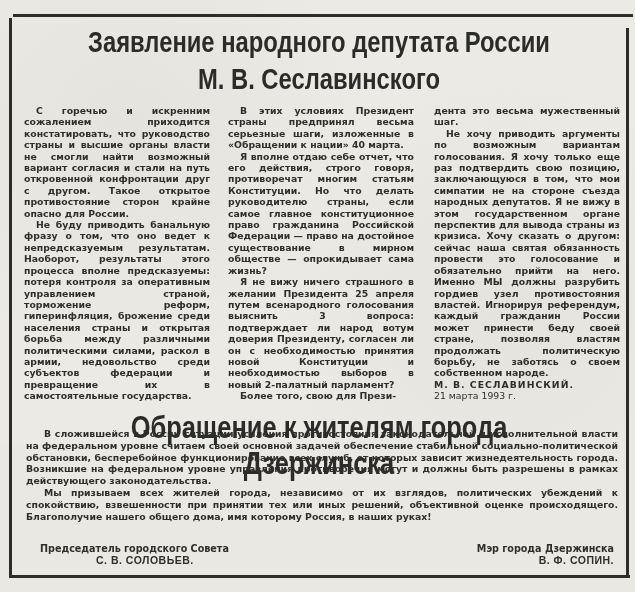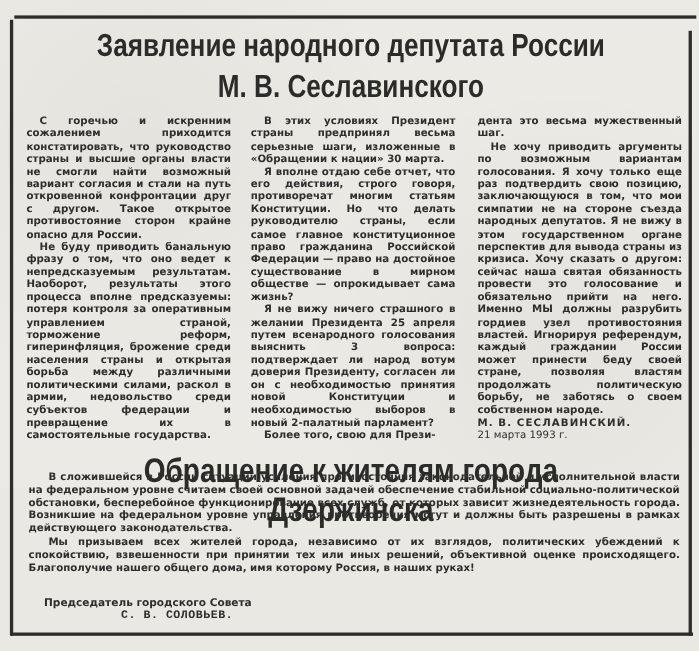--- a/index.html
+++ b/index.html
@@ -57,21 +57,21 @@
     position: absolute; left: 26px; top: 428px; width: 592px;
     font-family: "DejaVu Sans", sans-serif; font-weight: bold;
     font-size: 9.3px; line-height: 11.8px; color: #2e2e2c;
     text-align: justify;
   }
   .appeal p { margin: 0; text-indent: 18px; }
   .sign-left {
     position: absolute; left: 40px; top: 543px; font-size: 9.6px; font-weight: bold;
     font-family: "DejaVu Sans", sans-serif; color: #2e2e2c;
   }
-  .sign-left .name { display: block; margin-left: 70px; font-family: Liberation Mono, monospace; font-size: 10.5px; letter-spacing: 0.5px; }
+  .sign-left .name { display: block; margin-left: 56px; font-family: Liberation Sans, sans-serif; font-size: 10.5px; letter-spacing: 0.5px; }
   .sign-right {
     position: absolute; left: 472px; top: 543px; font-size: 9.6px; font-weight: bold; text-align: right;
     width: 142px; font-family: "DejaVu Sans", sans-serif; color: #2e2e2c;
   }
   .sign-right .name { display: block; font-family: "Liberation Sans", sans-serif; font-size: 10.5px; letter-spacing: 0.5px; }
 </style>
 </head>
 <body>
 
 <div class="paper">
@@ -82,21 +82,21 @@
 
   <div class="headline h1a">Заявление народного депутата России</div>
   <div class="headline h1b">М. В. Сеславинского</div>
 
   <div class="col c1">
     <p>С горечью и искренним сожалением приходится констатировать, что руководство страны и высшие органы власти не смогли найти возможный вариант согласия и стали на путь откровенной конфронтации друг с другом. Такое открытое противостояние сторон крайне опасно для России.</p>
     <p>Не буду приводить банальную фразу о том, что оно ведет к непредсказуемым результатам. Наоборот, результаты этого процесса вполне предсказуемы: потеря контроля за оперативным управлением страной, торможение реформ, гиперинфляция, брожение среди населения страны и открытая борьба между различными политическими силами, раскол в армии, недовольство среди субъектов федерации и превращение их в самостоятельные государства.</p>
   </div>
 
   <div class="col c2">
-    <p>В этих условиях Президент страны предпринял весьма серьезные шаги, изложенные в «Обращении к нации» 30 марта.</p>
+    <p>В этих условиях Президент страны предпринял весьма серьезные шаги, изложенные в «Обращении к нации» 40 марта.</p>
     <p>Я вполне отдаю себе отчет, что его действия, строго говоря, противоречат многим статьям Конституции. Но что делать руководителю страны, если самое главное конституционное право гражданина Российской Федерации — право на достойное существование в мирном обществе — опрокидывает сама жизнь?</p>
     <p>Я не вижу ничего страшного в желании Президента 25 апреля путем всенародного голосования выяснить 3 вопроса: подтверждает ли народ вотум доверия Президенту, согласен ли он с необходимостью принятия новой Конституции и необходимостью выборов в новый 2-палатный парламент?</p>
     <p>Более того, свою для Прези-</p>
   </div>
 
   <div class="col c3">
     <p class="noindent">дента это весьма мужественный шаг.</p>
     <p>Не хочу приводить аргументы по возможным вариантам голосования. Я хочу только еще раз подтвердить свою позицию, заключающуюся в том, что мои симпатии не на стороне съезда народных депутатов. Я не вижу в этом государственном органе перспектив для вывода страны из кризиса. Хочу сказать о другом: сейчас наша святая обязанность провести это голосование и обязательно прийти на него. Именно МЫ должны разрубить гордиев узел противостояния властей. Игнорируя референдум, каждый гражданин России может принести беду своей стране, позволяя властям продолжать политическую борьбу, не заботясь о своем собственном народе.</p>
     <p class="sig1">М. В. СЕСЛАВИНСКИЙ.</p>
     <p class="date1">21 марта 1993 г.</p>
@@ -107,13 +107,17 @@
   <div class="appeal">
     <p>В сложившейся в России ситуации усиления противостояния законодательной и исполнительной власти на федеральном уровне считаем своей основной задачей обеспечение стабильной социально-политической обстановки, бесперебойное функционирование всех служб, от которых зависит жизнедеятельность города. Возникшие на федеральном уровне управления противоречия могут и должны быть разрешены в рамках действующего законодательства.</p>
     <p>Мы призываем всех жителей города, независимо от их взглядов, политических убеждений к спокойствию, взвешенности при принятии тех или иных решений, объективной оценке происходящего. Благополучие нашего общего дома, имя которому Россия, в наших руках!</p>
   </div>
 
   <div class="sign-left">
     <span>Председатель городского Совета</span>
     <span class="name">С. В. СОЛОВЬЕВ.</span>
   </div>
 
+  <div class="sign-right">
+    <span>Мэр города Дзержинска</span>
+    <span class="name">В. Ф. СОПИН.</span>
+  </div>
 </div>
 
 </body></html>

